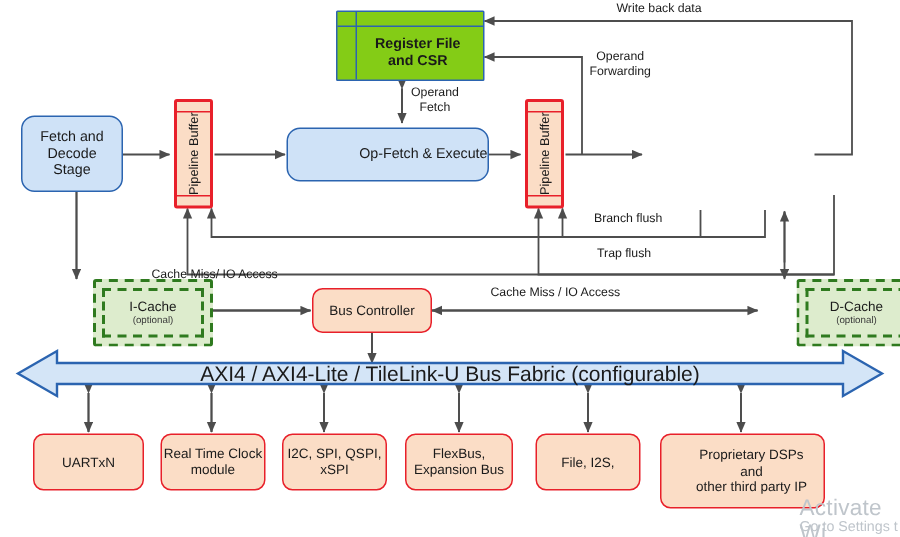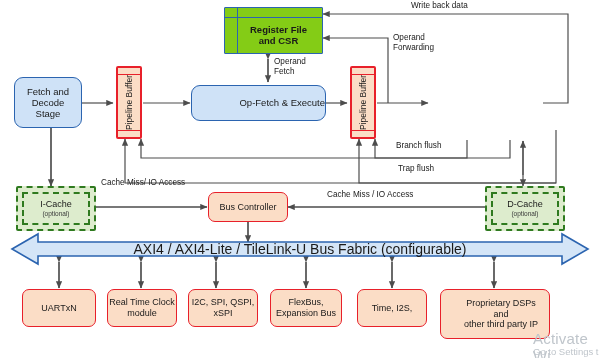--- a/index.html
+++ b/index.html
@@ -46,20 +46,21 @@
     border: 1.8px solid #e8202a;
     border-radius: 7px;
     font-size: 9px;
   }
   .node-green {
     background: #ddeccd;
     border: 2px dashed #2f7a1f;
     border-radius: 2px;
     font-size: 9px;
     flex-direction: column;
+    margin-left: 46px;
   }
   .green-inner {
     position: absolute;
     left: 4px; top: 4px; right: 4px; bottom: 4px;
     border: 2px dashed #2f7a1f;
     pointer-events: none;
   }
   .green-label { position: relative; z-index: 2; }
   .green-sub {
     position: relative;
@@ -140,20 +141,21 @@
     font-size: 14px;
     color: #1a1a1a;
     pointer-events: none;
   }
   .edge-label {
     position: absolute;
     font-size: 8.2px;
     color: #1a1a1a;
     white-space: nowrap;
     line-height: 1.2;
+    text-align: center;
   }
   .watermark {
     position: absolute;
     color: #bfc5cb;
     text-align: left;
     user-select: none;
   }
   .wm-1 { font-size: 15px; letter-spacing: .2px; }
   .wm-2 { font-size: 9.5px; }
 </style>
@@ -307,21 +309,21 @@
   </div>
 
   <div class="node node-orange" style="left:270px;top:289px;width:72px;height:38px;">
     <span>
       <span>FlexBus,</span><br>
       <span>Expansion Bus</span>
     </span>
   </div>
 
   <div class="node node-orange" style="left:357px;top:289px;width:70px;height:38px;">
-    <span>Time, I2S,</span>
+    <span>File, I2S,</span>
   </div>
 
   <div class="node node-orange" style="left:440px;top:289px;width:110px;height:50px;padding-left:12px;">
     <span>
       <span>Proprietary DSPs</span><br>
       <span>and</span><br>
       <span>other third party IP</span>
     </span>
   </div>
 

